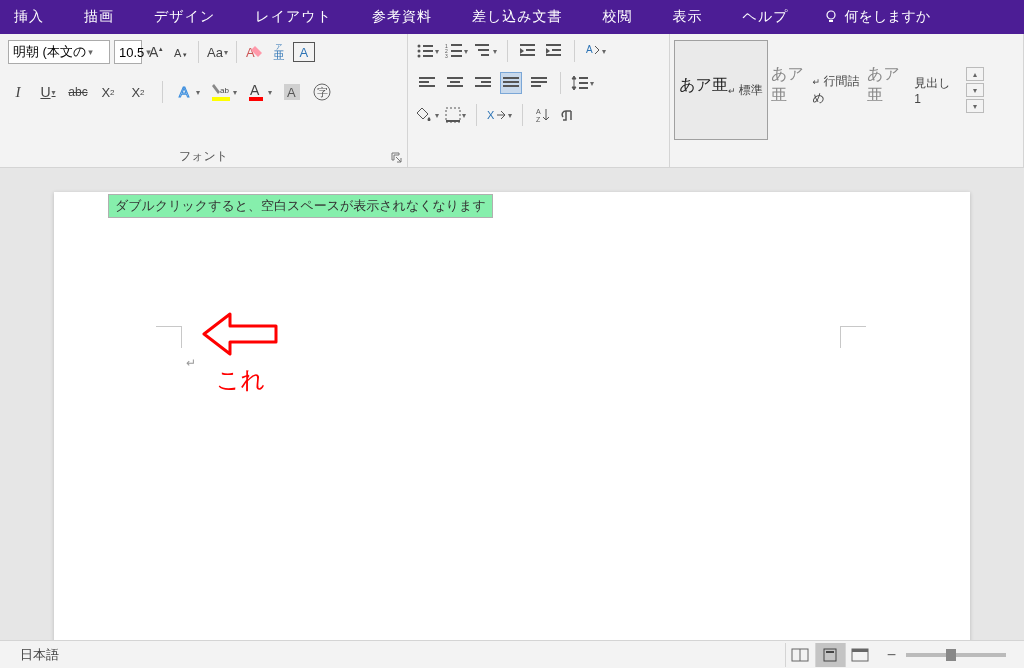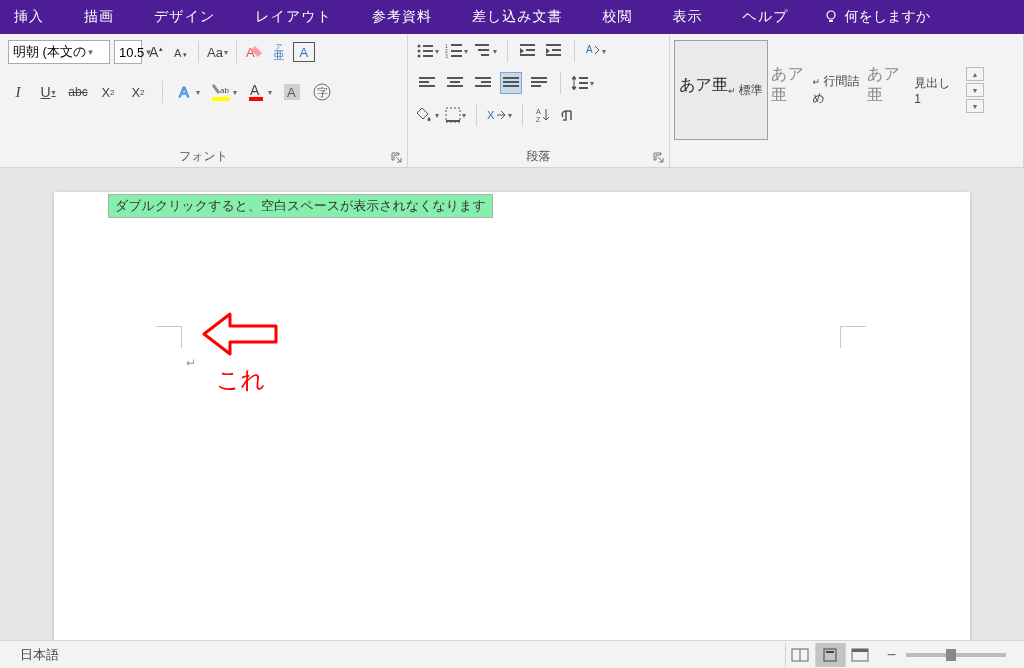--- a/index.html
+++ b/index.html
@@ -322,26 +322,20 @@
               <path d="M11 2v11M8 10l3 3 3-3" fill="none" stroke="#555"></path>
             </svg>
           </span>
         <span class="rb-btn">
             <svg width="16" height="16" viewBox="0 0 16 16">
               <path d="M2 13h3v-9M10 13v-9M5 4h5" fill="none" stroke="#555" stroke-width="1.5"></path>
               <path d="M2 10c-2-3 0-6 3-6" fill="none" stroke="#555" stroke-width="1.5"></path>
             </svg>
           </span>
       </div>
-    </div>
-    <div class="group-label">
-      <span>段落</span>
-      <svg class="launcher" viewBox="0 0 12 12">
-          <path d="M1 1h7v2H3v5H1z M5 5l5 5M10 6v4H6" fill="none" stroke="#777" stroke-width="1"></path>
-        </svg>
     </div>
   </div>
 
   <div class="group styles-group">
     <div class="styles-body">
       <div class="style-card selected">
         <div class="style-preview">あア亜</div>
         <div class="style-name"><span style="font-size:9px">↵</span> <span>標準</span></div>
       </div>
       <div class="style-card">

